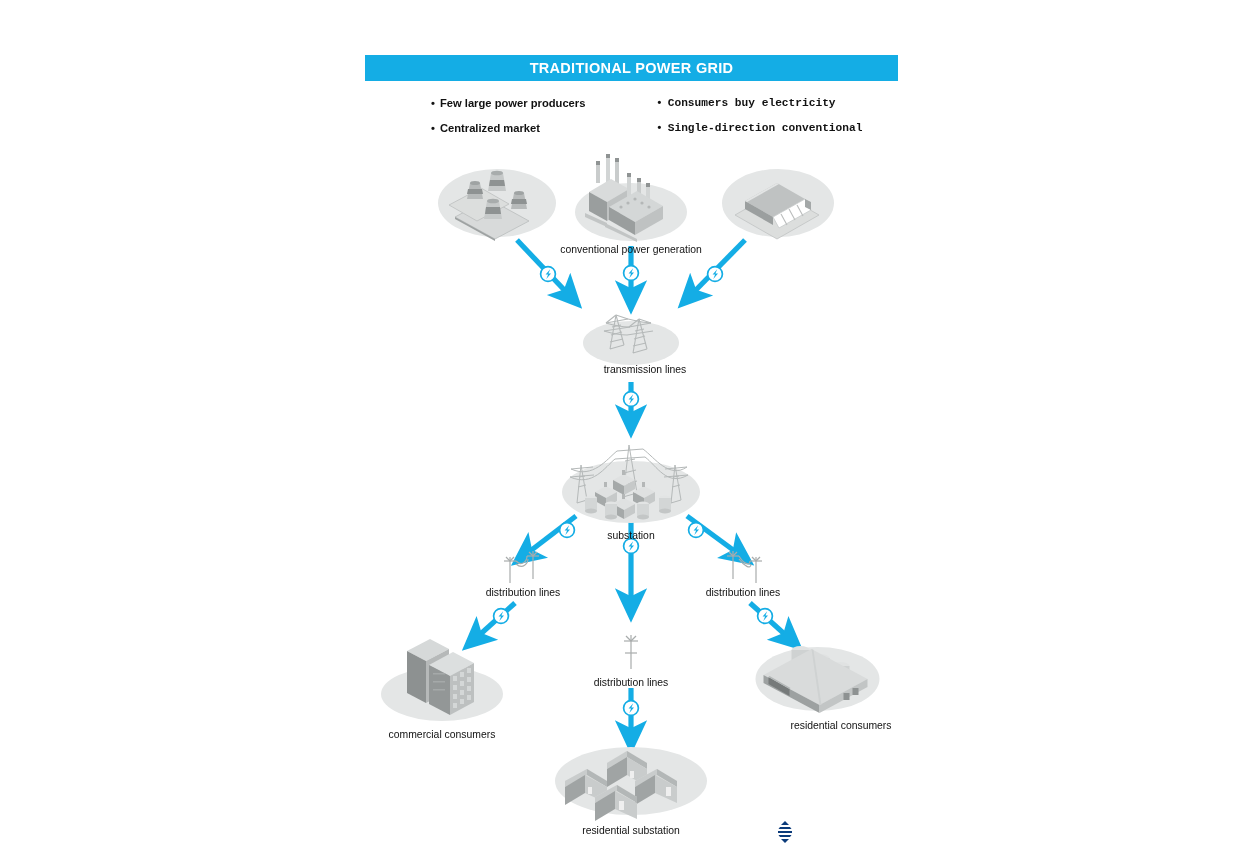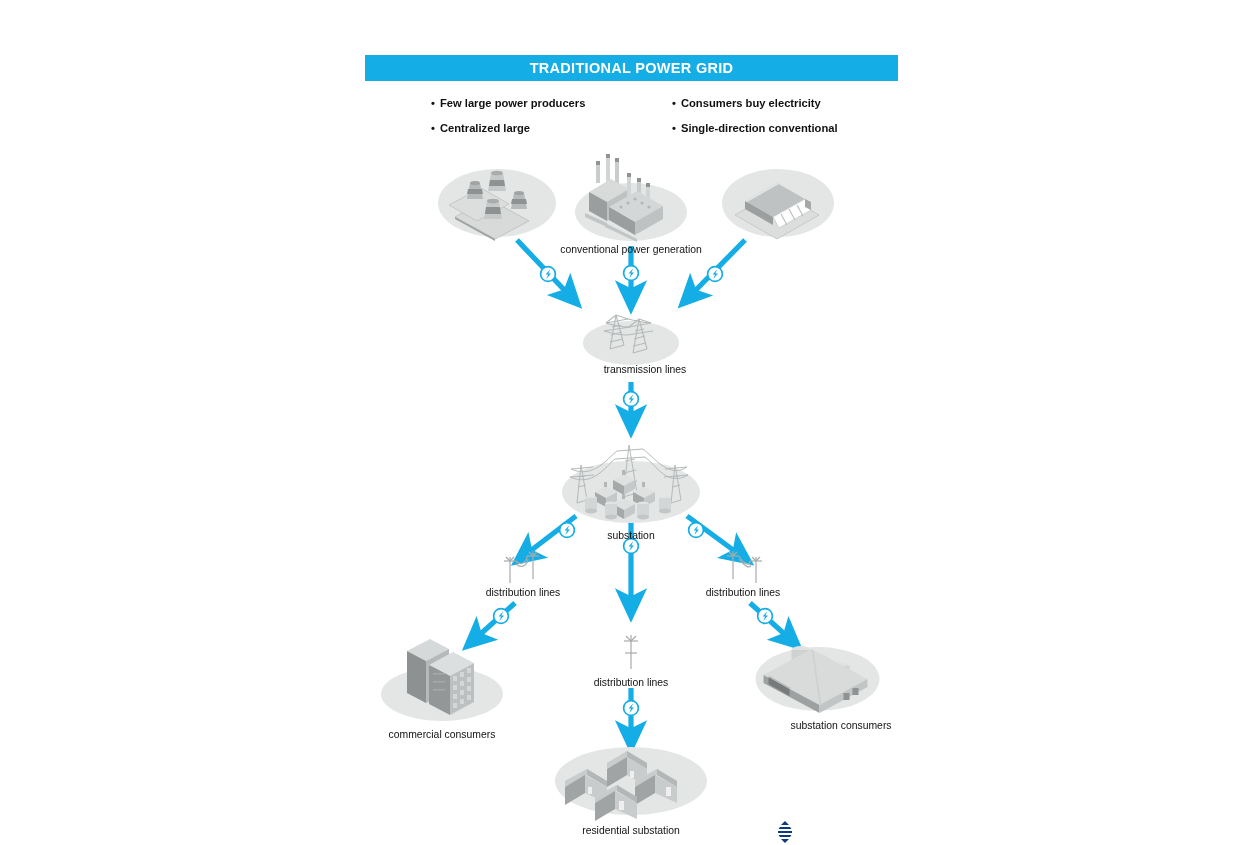--- a/index.html
+++ b/index.html
@@ -59,21 +59,21 @@
     font-size: 11.2px;
     font-weight: bold;
     color: #111111;
     white-space: nowrap;
   }
   .bullet .dot {
     display: inline-block;
     margin-right: 5px;
   }
   .b-c1 { left: 66px; }
-  .b-c2 { left: 307px; }
+  .b-c2 { left: 291px; font-family: Liberation Mono, monospace; }
   .b-r1 { top: 6px; }
   .b-r2 { top: 31px; }
 
   
   .dlabel {
     position: absolute;
     font-size: 10.4px;
     color: #111111;
     white-space: nowrap;
     text-align: center;
@@ -131,21 +131,21 @@
 
   <div id="header-bar">
     <div id="header-title">TRADITIONAL POWER GRID</div>
   </div>
 
   <div id="bullets">
     <div class="bullet b-c1 b-r1">
       <span class="dot">•</span><span>Few large power producers</span>
     </div>
     <div class="bullet b-c1 b-r2">
-      <span class="dot">•</span><span>Centralized large</span>
+      <span class="dot">•</span><span>Centralized market</span>
     </div>
     <div class="bullet b-c2 b-r1">
       <span class="dot">•</span><span>Consumers buy electricity</span>
     </div>
     <div class="bullet b-c2 b-r2">
       <span class="dot">•</span><span>Single-direction conventional</span>
     </div>
   </div>
 
   <svg class="arrowsvg" style="left:0; top:0; width:533px; height:845px;" viewBox="0 0 533 845">
@@ -541,21 +541,21 @@
       <polygon points="19,46 40,58 41,57 20,45" fill="#b2b6b6"></polygon>
 
       <g fill="#8e9292">
         <rect x="94" y="62" width="6" height="7"></rect>
         <rect x="103" y="57" width="6" height="7"></rect>
       </g>
 
       <polygon points="62,18 64,19 72,74 70,74" fill="#cfd2d2"></polygon>
     </svg>
   </div>
-  <div class="dlabel" style="left:476px; top:677px;">substation consumers</div>
+  <div class="dlabel" style="left:476px; top:677px;">residential consumers</div>
 
   <div class="node" style="left:266px; top:698px; width:160px; height:80px;">
     <div class="ground" style="top:6px; width:152px; height:68px;"></div>
     <svg class="art" width="160" height="80" viewBox="0 0 160 80">
 
       <g>
         <polygon points="56,22 76,10 96,22 76,34" fill="#dcdedd"></polygon>
         <polygon points="56,22 76,34 76,34 56,22" fill="#c4c7c7"></polygon>
         <polygon points="56,22 76,10 76,16 56,28" fill="#c9cccc"></polygon>
         <polygon points="76,10 96,22 96,28 76,16" fill="#b3b7b7"></polygon>

